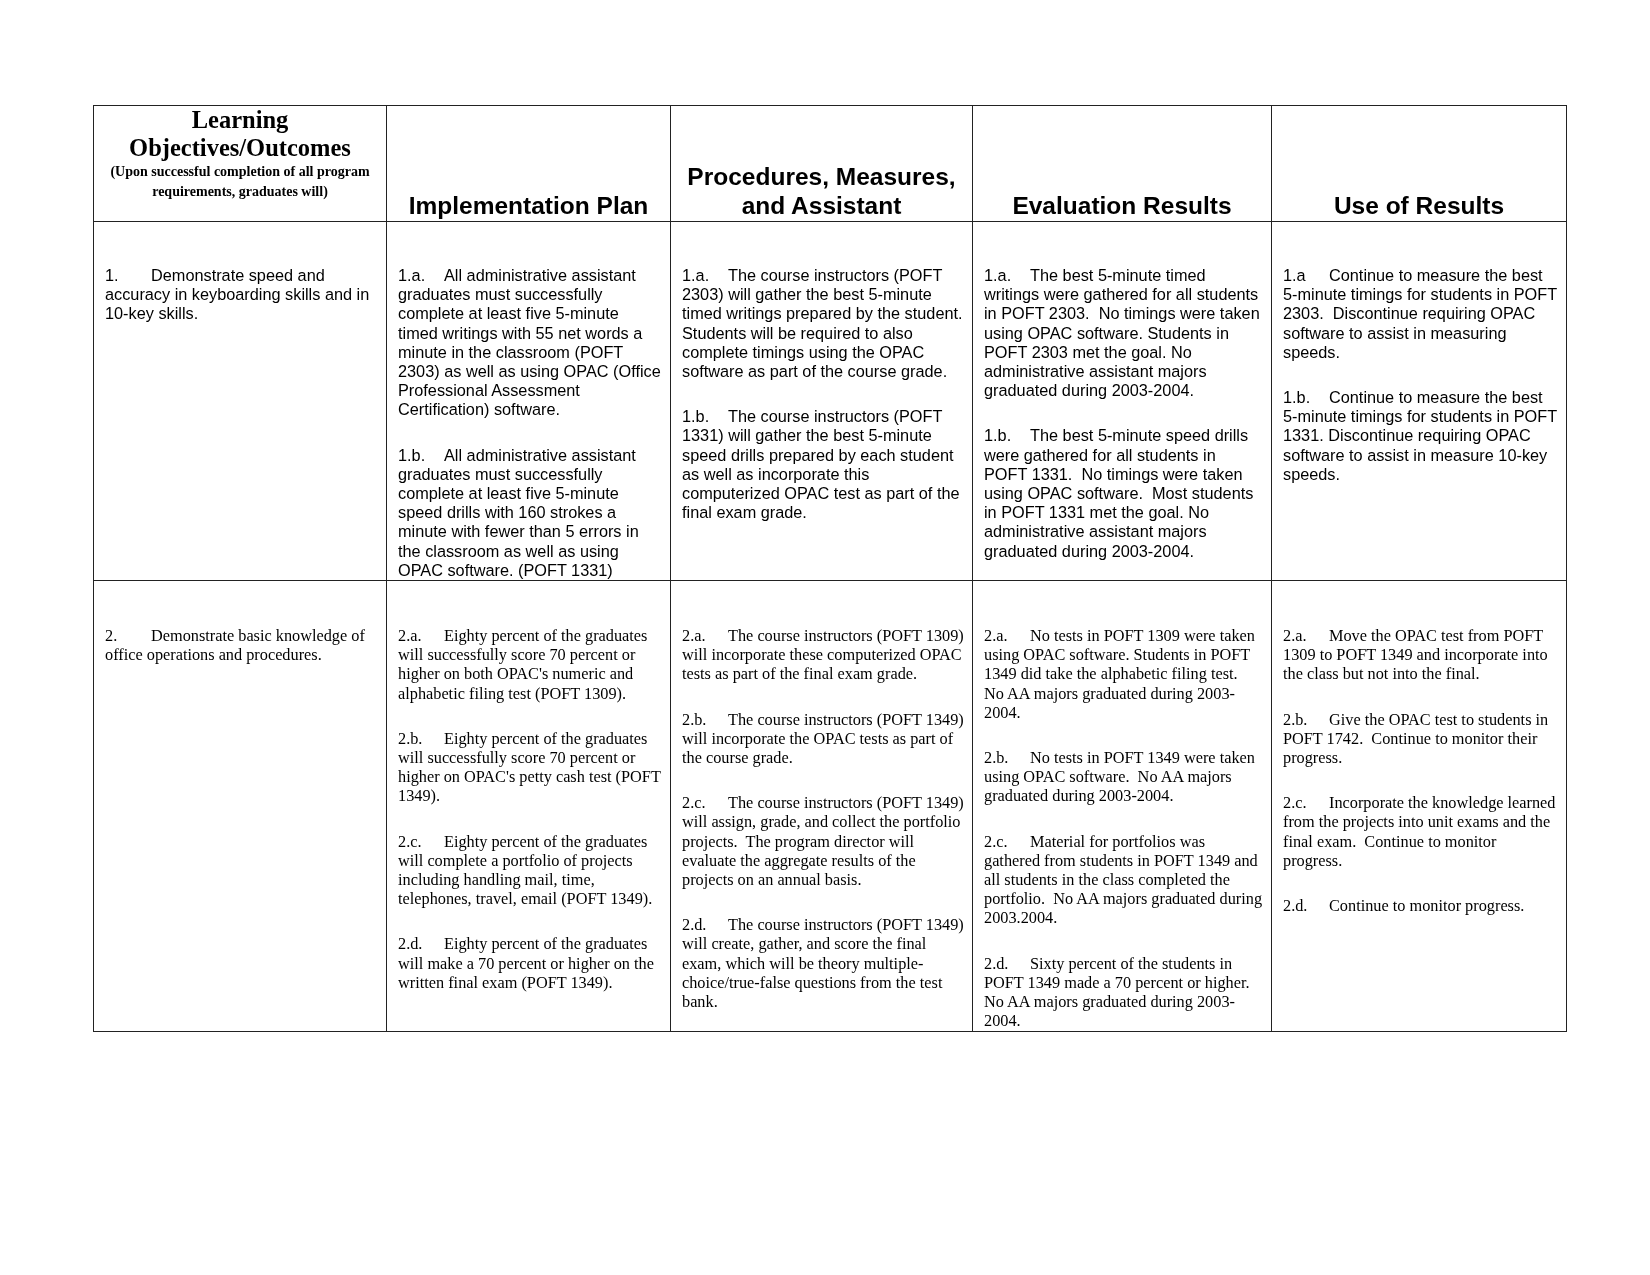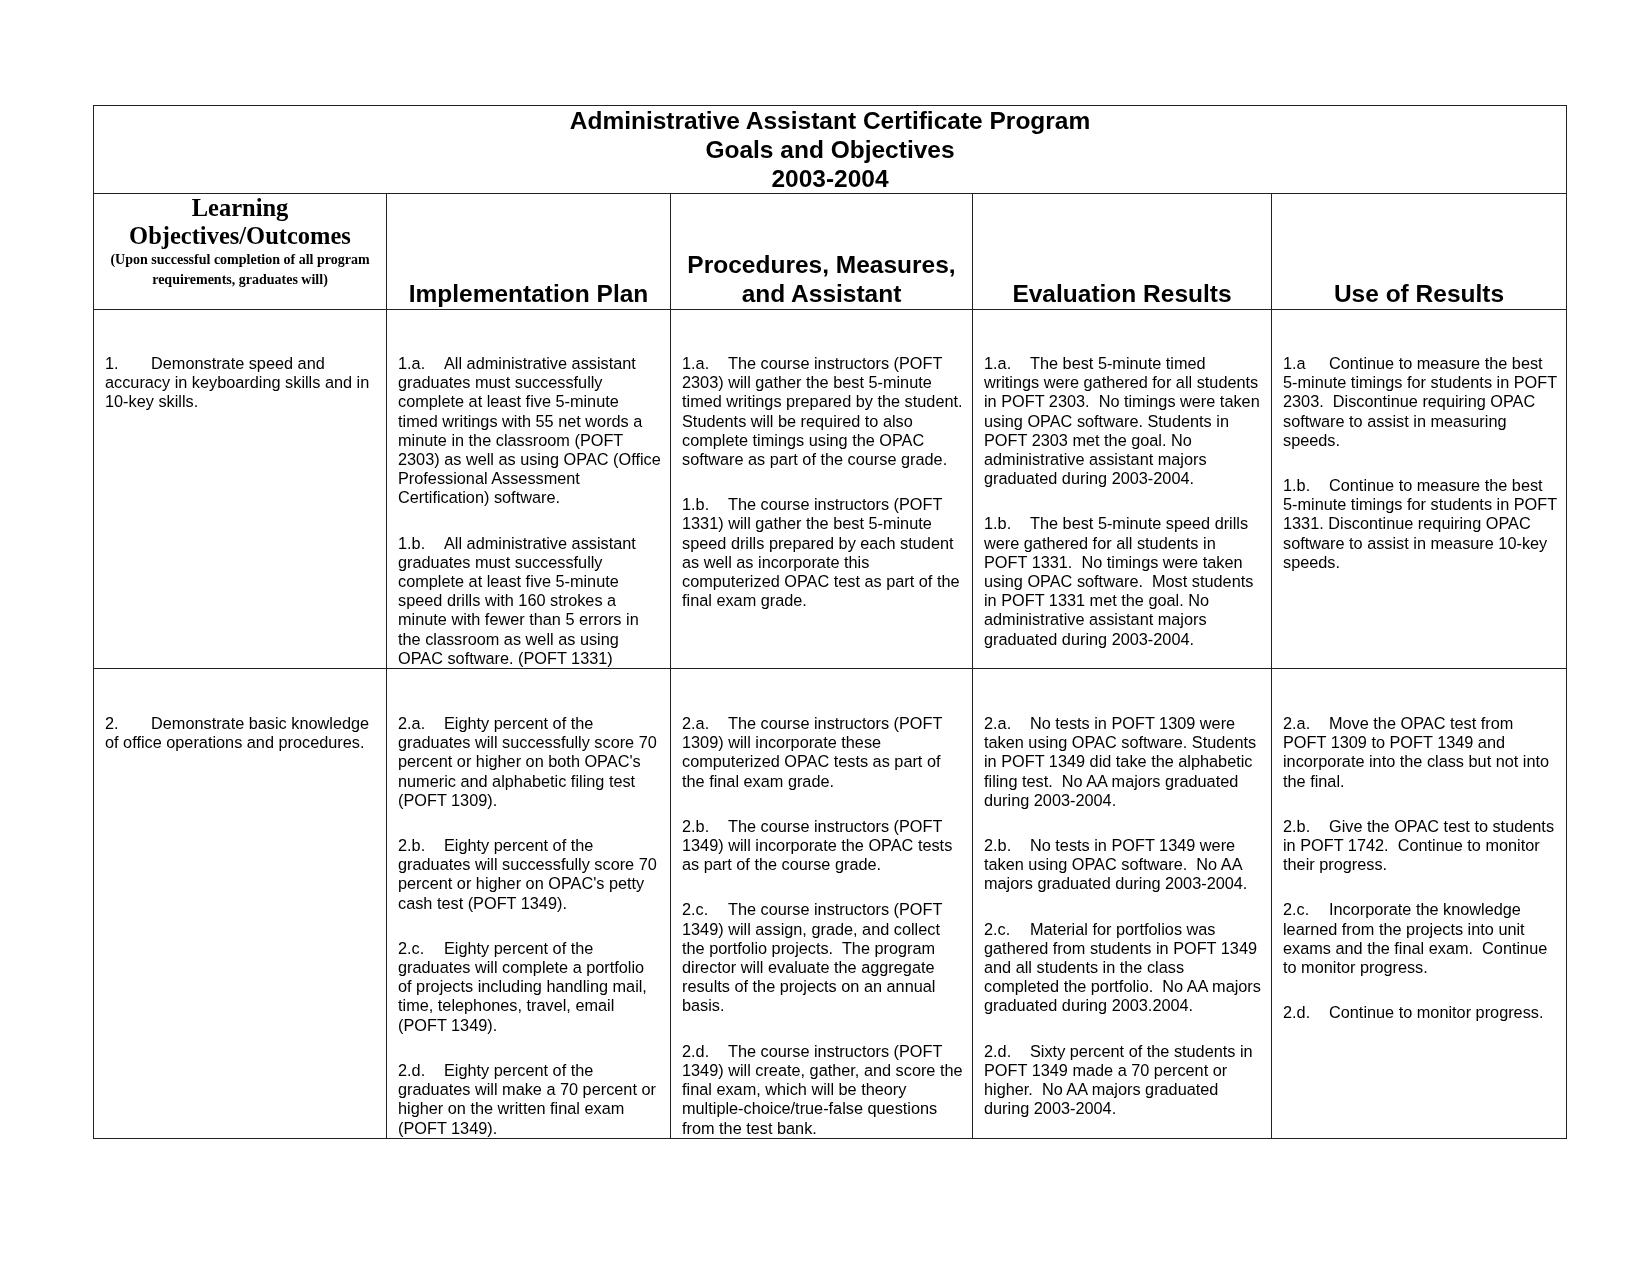--- a/index.html
+++ b/index.html
@@ -15,43 +15,36 @@
   .title-cell { height: 86px; text-align: center; font-weight: bold;
     font-size: 24.5px; line-height: 29px; padding-top: 0px !important; }
   .title-cell div { }
   .hdr { height: 114px; vertical-align: bottom !important; text-align: center;
     font-weight: bold; font-size: 24.5px; line-height: 28.5px; padding-bottom: 1px !important; }
   .hdr-first { vertical-align: top !important; font-family: Liberation Serif, serif; }
   .hdr-first .big { font-size: 24.5px; line-height: 28px; }
   .hdr-first .small { font-size: 14px; line-height: 20px; }
   .body-cell { font-size: 16.3px; line-height: 19.2px; padding: 18px 8px 0 11px !important; }
   .row1 td.body-cell { height: 290px; }
-  .row2 td.body-cell { height: 334px; padding-top: 19px !important; }
+  .row2 td.body-cell { height: 334px; padding-top: 19px !important; font-family: Liberation Serif, serif; }
   .item { white-space: pre-wrap; margin-top: 26px; }
   .num { display: inline-block; width: 46px; }
 </style>
 </head>
 <body>
 
 <table class="doc-table">
   <colgroup>
     <col style="width:293px">
       <col style="width:284px">
       <col style="width:302px">
       <col style="width:299px">
       <col style="width:295px">
   </colgroup>
   <tbody>
-      <tr>
-    <td colspan="5" class="title-cell">
-      <div style="padding-top:0px">Administrative Assistant Certificate Program</div>
-      <div>Goals and Objectives</div>
-      <div>2003-2004</div>
-    </td>
-  </tr>
   <tr>
     <th class="hdr hdr-first">
       <div class="big">Learning</div>
       <div class="big">Objectives/Outcomes</div>
       <div class="small" style="padding:0 14px">(Upon successful completion of all program requirements, graduates will)</div>
     </th>
     <th class="hdr"><span>Implementation Plan</span></th>
     <th class="hdr">
           <div style="padding:0 8px">Procedures, Measures, and Assistant</div>
         </th>

